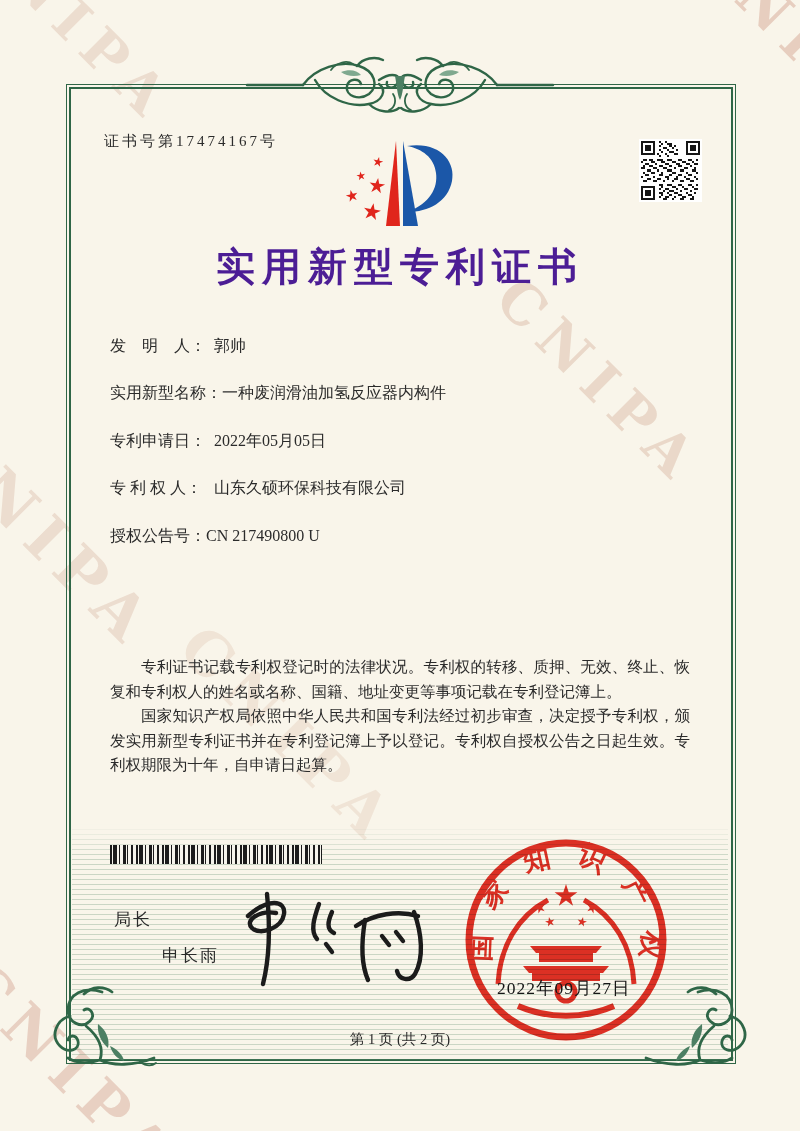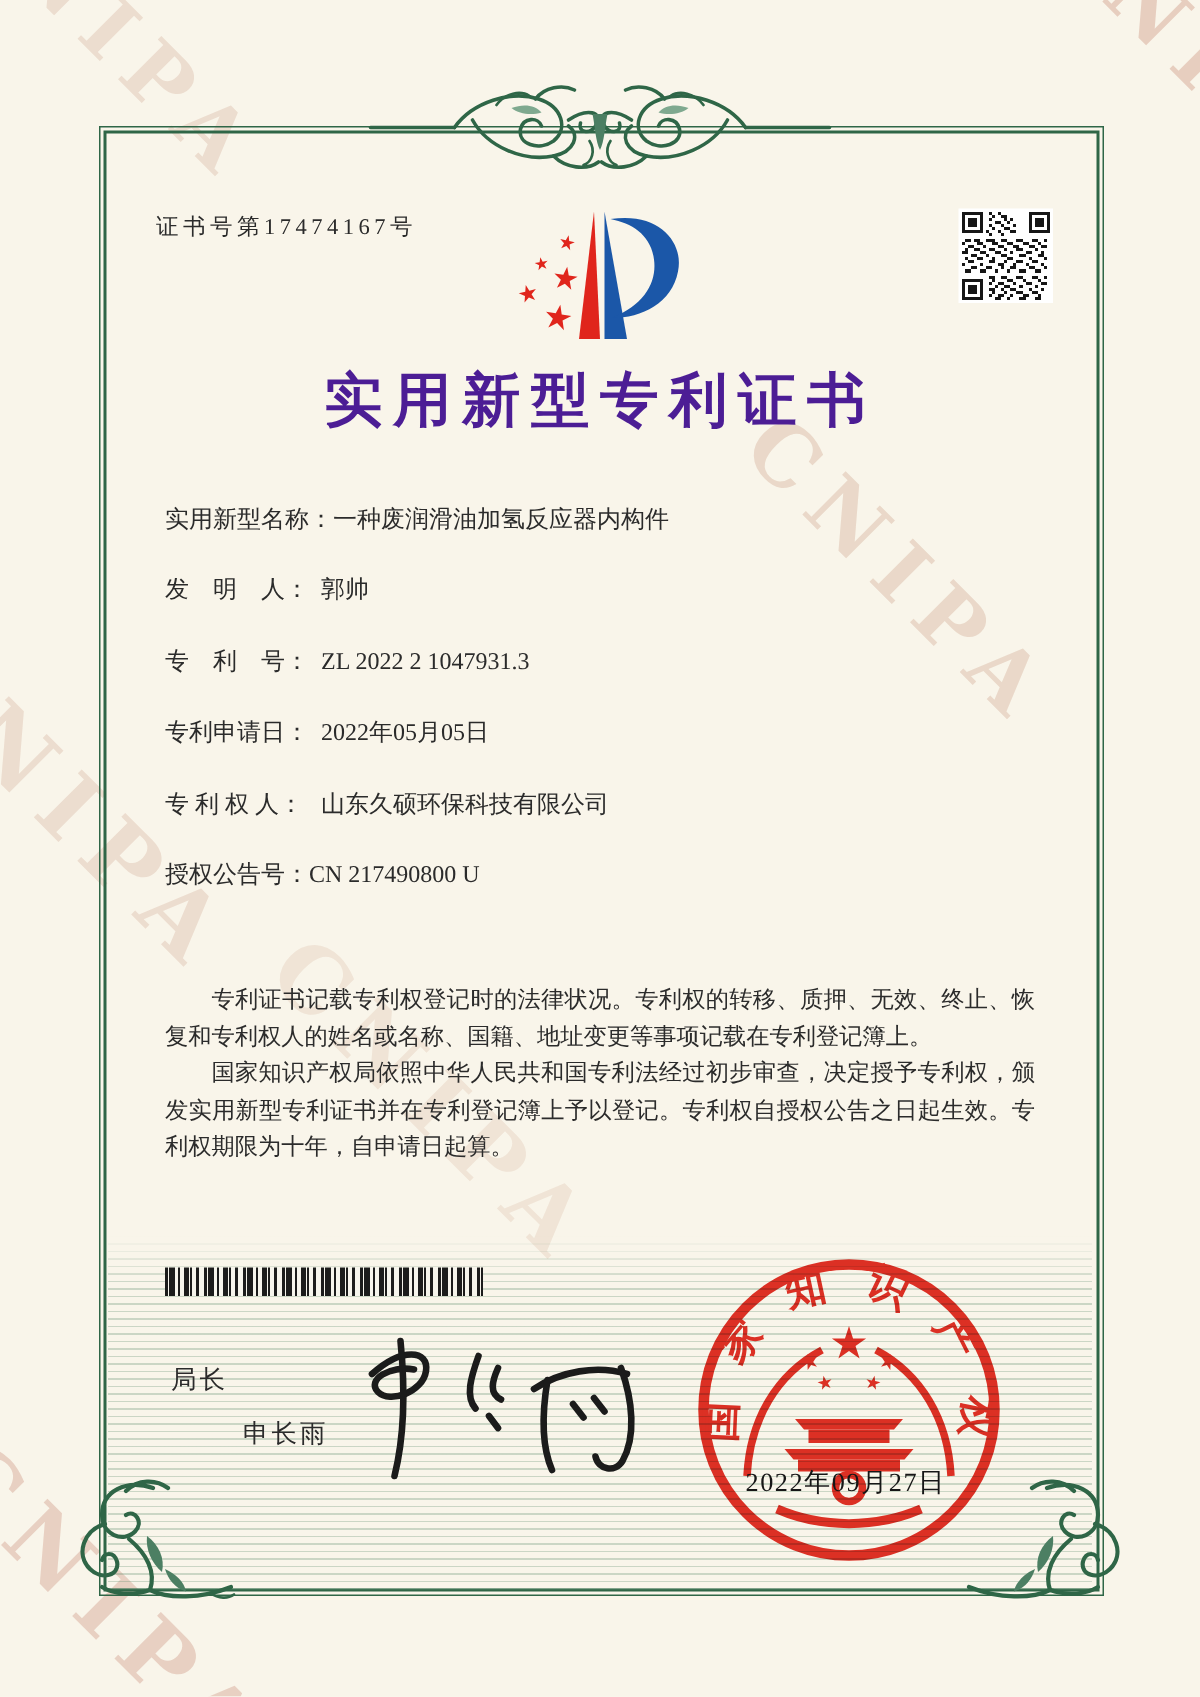--- a/index.html
+++ b/index.html
@@ -25,21 +25,21 @@
   
   .waveband{position:absolute;left:72px;top:824px;width:656px;height:236px;z-index:2;
      background:repeating-linear-gradient(180deg,rgba(96,142,112,.30) 0 1px,rgba(0,0,0,0) 1px 5px);
      -webkit-mask-image:linear-gradient(180deg,transparent 0,#000 14%);
      mask-image:linear-gradient(180deg,transparent 0,#000 14%);}
 
   .orn{position:absolute;z-index:3;}
   svg text{font-family:"Liberation Serif","DejaVu Serif",serif;}
 
   
-  .cert-no{position:absolute;left:104px;top:142px;font-size:15px;letter-spacing:3px;z-index:4;}
+  .cert-no{position:absolute;left:104px;top:132px;font-size:15px;letter-spacing:3px;z-index:4;}
   .logo{position:absolute;left:330px;top:124px;z-index:4;}
   .qr{position:absolute;left:639px;top:139px;width:63px;height:63px;z-index:4;background:#fff;}
   .title{position:absolute;left:0;top:240px;width:100%;text-align:center;
          font-size:39px;font-weight:bold;letter-spacing:7px;color:#4c1d95;z-index:4;}
 
   
   .fields{position:absolute;left:110px;top:336px;width:590px;z-index:4;font-size:16px;}
   .frow{height:47.4px;white-space:nowrap;}
   .flabel{display:inline-block;min-width:104px;}
   .grant{display:flex;gap:30px;}
@@ -175,27 +175,24 @@
         <path d="M24 2h3v3h-3z"></path>
         <path d="M2 24h3v3H2z"></path>
       <path d="M9 0h1v1H9zM12 0h1v1h-1zM10 1h1v1h-1zM13 1h2v1h-2zM9 2h1v1H9zM14 2h1v1h-1zM16 2h1v1h-1zM11 3h2v1h-2zM15 3h1v1h-1zM9 4h1v1H9zM13 4h1v1h-1zM17 4h1v1h-1zM10 5h1v1h-1zM14 5h2v1h-2zM8 6h1v1H8zM12 6h1v1h-1zM16 6h2v1h-2zM9 7h1v1H9zM13 7h1v1h-1zM1 9h2v1H1zM4 9h2v1H4zM8 9h3v1H8zM13 9h2v1h-2zM18 9h2v1h-2zM23 9h2v1h-2zM27 9h1v1h-1zM0 10h1v1H0zM5 10h2v1H5zM10 10h2v1h-2zM15 10h2v1h-2zM20 10h2v1h-2zM25 10h1v1h-1zM2 11h2v1H2zM7 11h1v1H7zM12 11h2v1h-2zM17 11h2v1h-2zM22 11h2v1h-2zM26 11h2v1h-2zM1 12h1v1H1zM4 12h2v1H4zM9 12h2v1H9zM14 12h1v1h-1zM18 12h2v1h-2zM24 12h1v1h-1zM0 13h2v1H0zM6 13h2v1H6zM11 13h2v1h-2zM16 13h1v1h-1zM21 13h2v1h-2zM26 13h1v1h-1zM3 14h2v1H3zM8 14h1v1H8zM13 14h2v1h-2zM19 14h2v1h-2zM25 14h2v1h-2zM1 15h1v1H1zM5 15h2v1H5zM10 15h1v1h-1zM15 15h2v1h-2zM22 15h1v1h-1zM27 15h1v1h-1zM2 16h2v1H2zM9 16h2v1H9zM14 16h1v1h-1zM18 16h2v1h-2zM23 16h2v1h-2zM0 17h1v1H0zM6 17h1v1H6zM12 17h2v1h-2zM17 17h1v1h-1zM21 17h1v1h-1zM26 17h1v1h-1zM3 18h2v1H3zM8 18h2v1H8zM13 18h1v1h-1zM16 18h2v1h-2zM22 18h2v1h-2zM27 18h1v1h-1zM1 19h2v1H1zM6 19h2v1H6zM11 19h1v1h-1zM15 19h1v1h-1zM19 19h2v1h-2zM24 19h2v1h-2zM9 21h2v1H9zM13 21h2v1h-2zM18 21h2v1h-2zM23 21h2v1h-2zM27 21h1v1h-1zM10 22h1v1h-1zM15 22h2v1h-2zM20 22h1v1h-1zM25 22h1v1h-1zM9 23h1v1H9zM12 23h2v1h-2zM17 23h1v1h-1zM21 23h2v1h-2zM26 23h2v1h-2zM11 24h1v1h-1zM14 24h2v1h-2zM19 24h1v1h-1zM24 24h1v1h-1zM9 25h2v1H9zM13 25h1v1h-1zM16 25h2v1h-2zM22 25h1v1h-1zM26 25h1v1h-1zM10 26h1v1h-1zM14 26h1v1h-1zM18 26h2v1h-2zM23 26h2v1h-2zM9 27h1v1H9zM12 27h2v1h-2zM16 27h1v1h-1zM20 27h2v1h-2zM25 27h1v1h-1zM11 28h2v1h-2zM15 28h1v1h-1zM19 28h2v1h-2zM24 28h2v1h-2z"></path>
     </g>
   </svg>
 
   <div class="title">实用新型专利证书</div>
 
   <div class="fields">
     <div class="frow">
+      <span class="flabel">发　明　人：</span><span>郭帅</span>
+    </div>
+    <div class="frow">
       <span class="flabel">实用新型名称：</span><span>一种废润滑油加氢反应器内构件</span>
-    </div>
-    <div class="frow">
-      <span class="flabel">发　明　人：</span><span>郭帅</span>
-    </div>
-    <div class="frow">
-      <span class="flabel">专　利　号：</span><span>ZL 2022 2 1047931.3</span>
     </div>
     <div class="frow">
       <span class="flabel">专利申请日：</span><span>2022年05月05日</span>
     </div>
     <div class="frow">
       <span class="flabel">专 利 权 人：</span><span>山东久硕环保科技有限公司</span>
     </div>
     <div class="frow grant">
       <span><span>授权公告号：</span><span>CN 217490800 U</span></span>
     </div>
@@ -249,14 +246,15 @@
       <g stroke="#e02317" fill="none">
         <circle cx="106" cy="158" r="9" stroke-width="5"></circle>
         <path d="M38,150 C40,112 58,82 88,66" stroke-width="5"></path>
         <path d="M174,150 C172,112 154,82 124,66" stroke-width="5"></path>
         <path d="M58,172 C88,185 124,185 154,172" stroke-width="6"></path>
       </g>
     </g>
   </svg>
   <div class="seal-date">2022年09月27日</div>
 
+  <div class="pageno">第 1 页 (共 2 页)</div>
 
 </div>
 
 </body></html>

